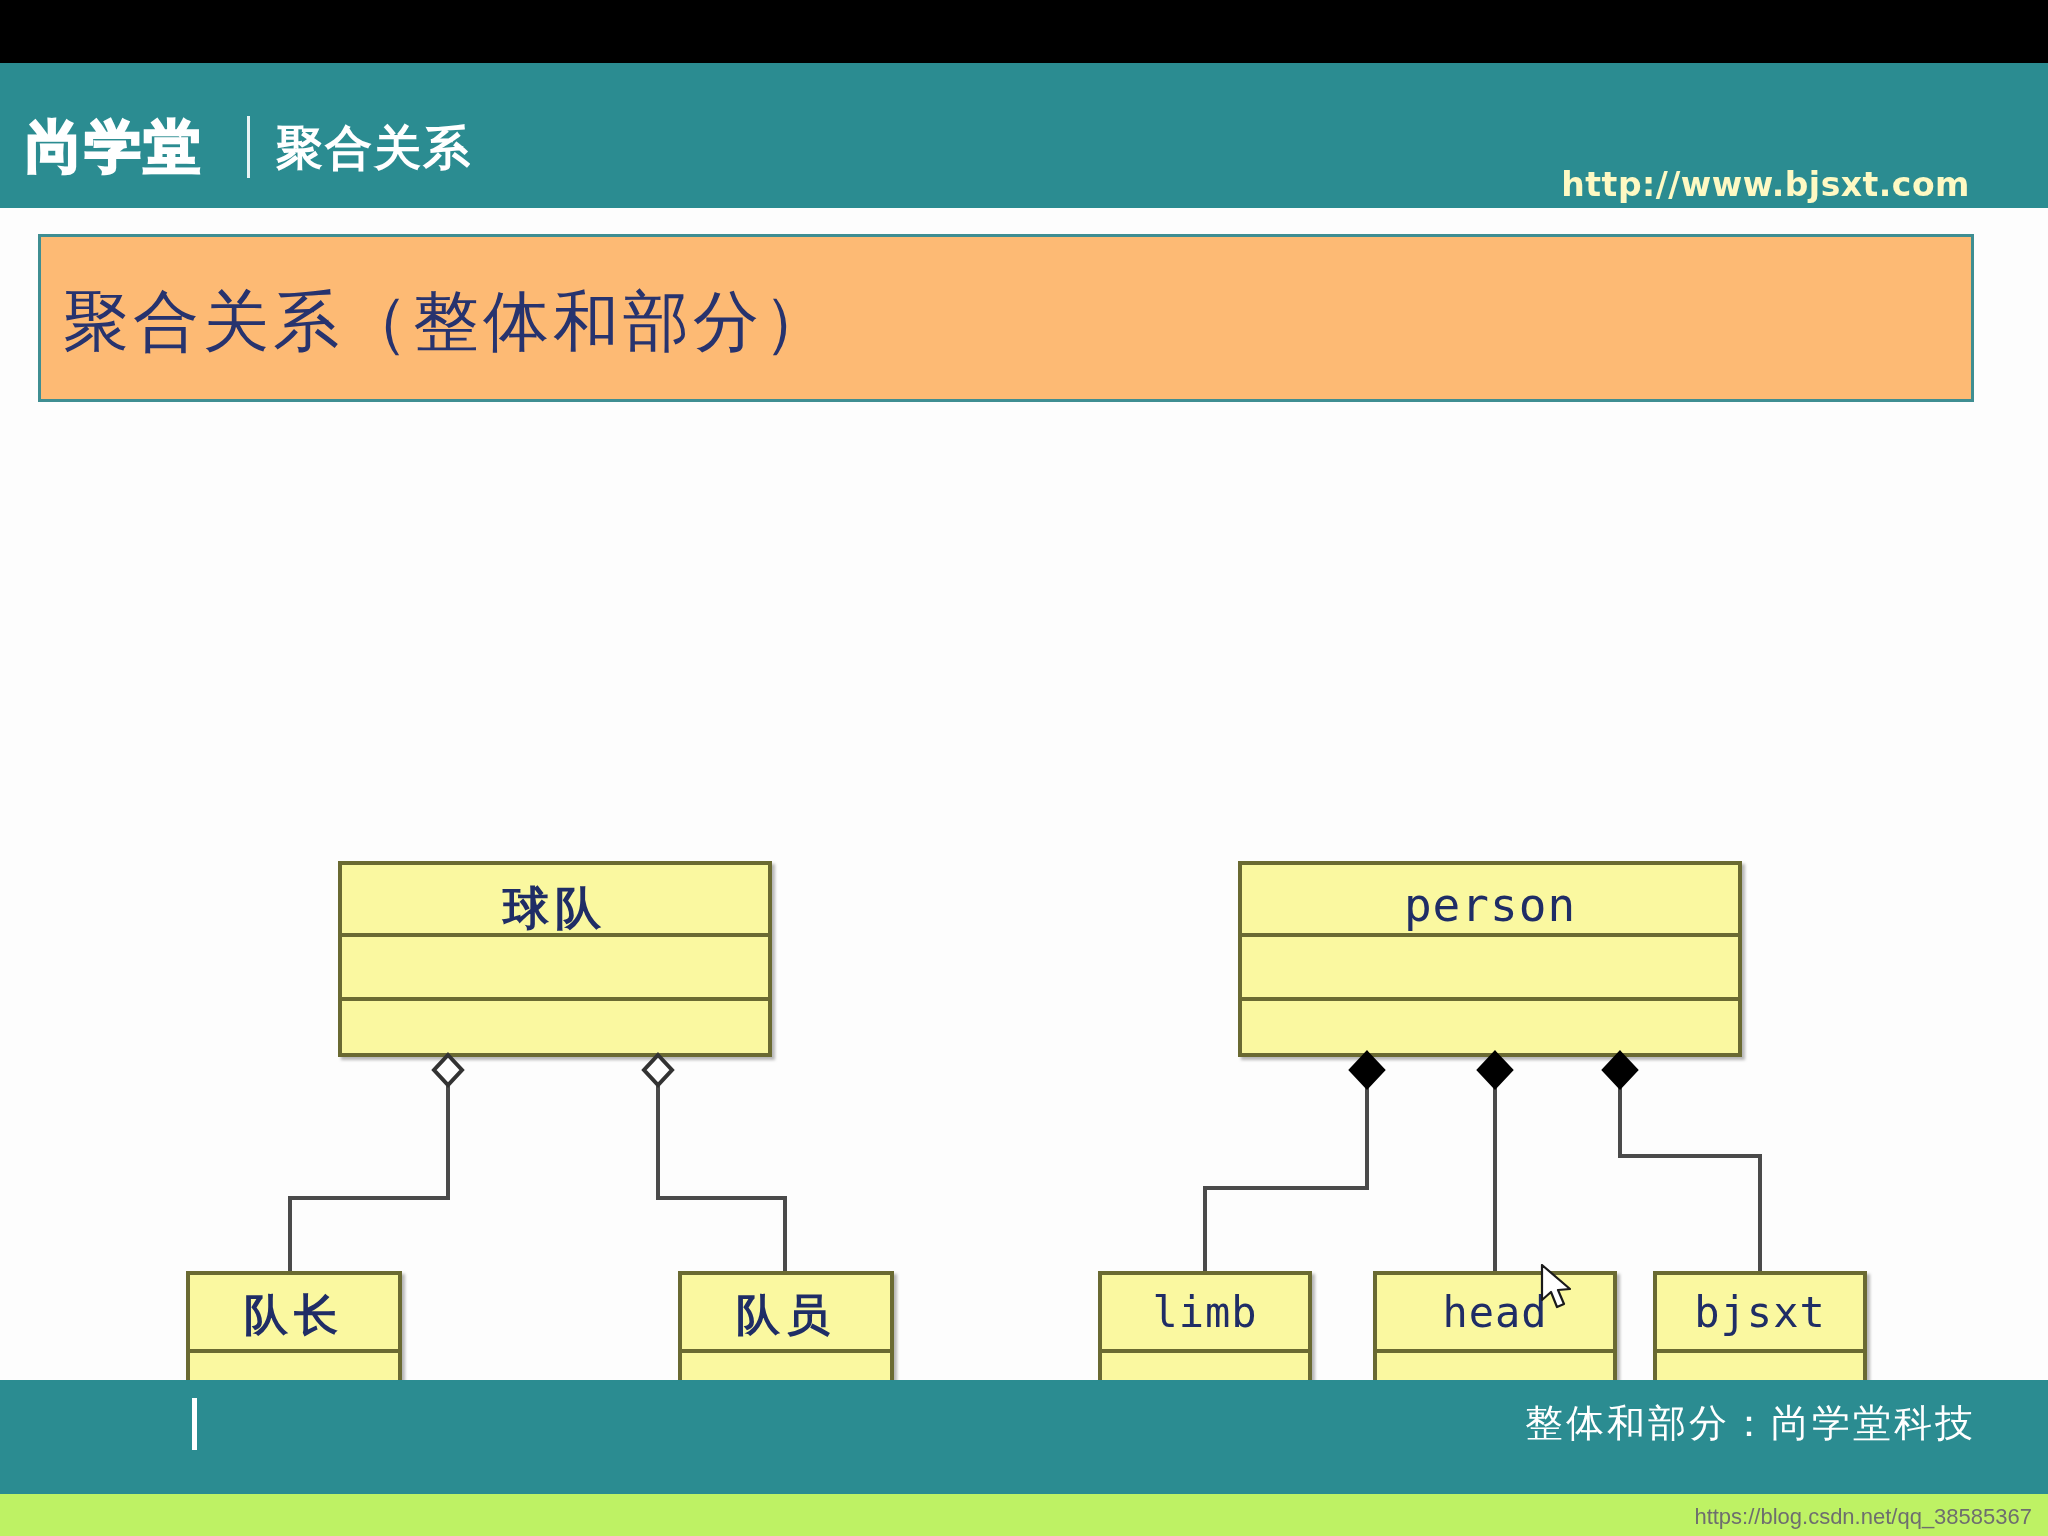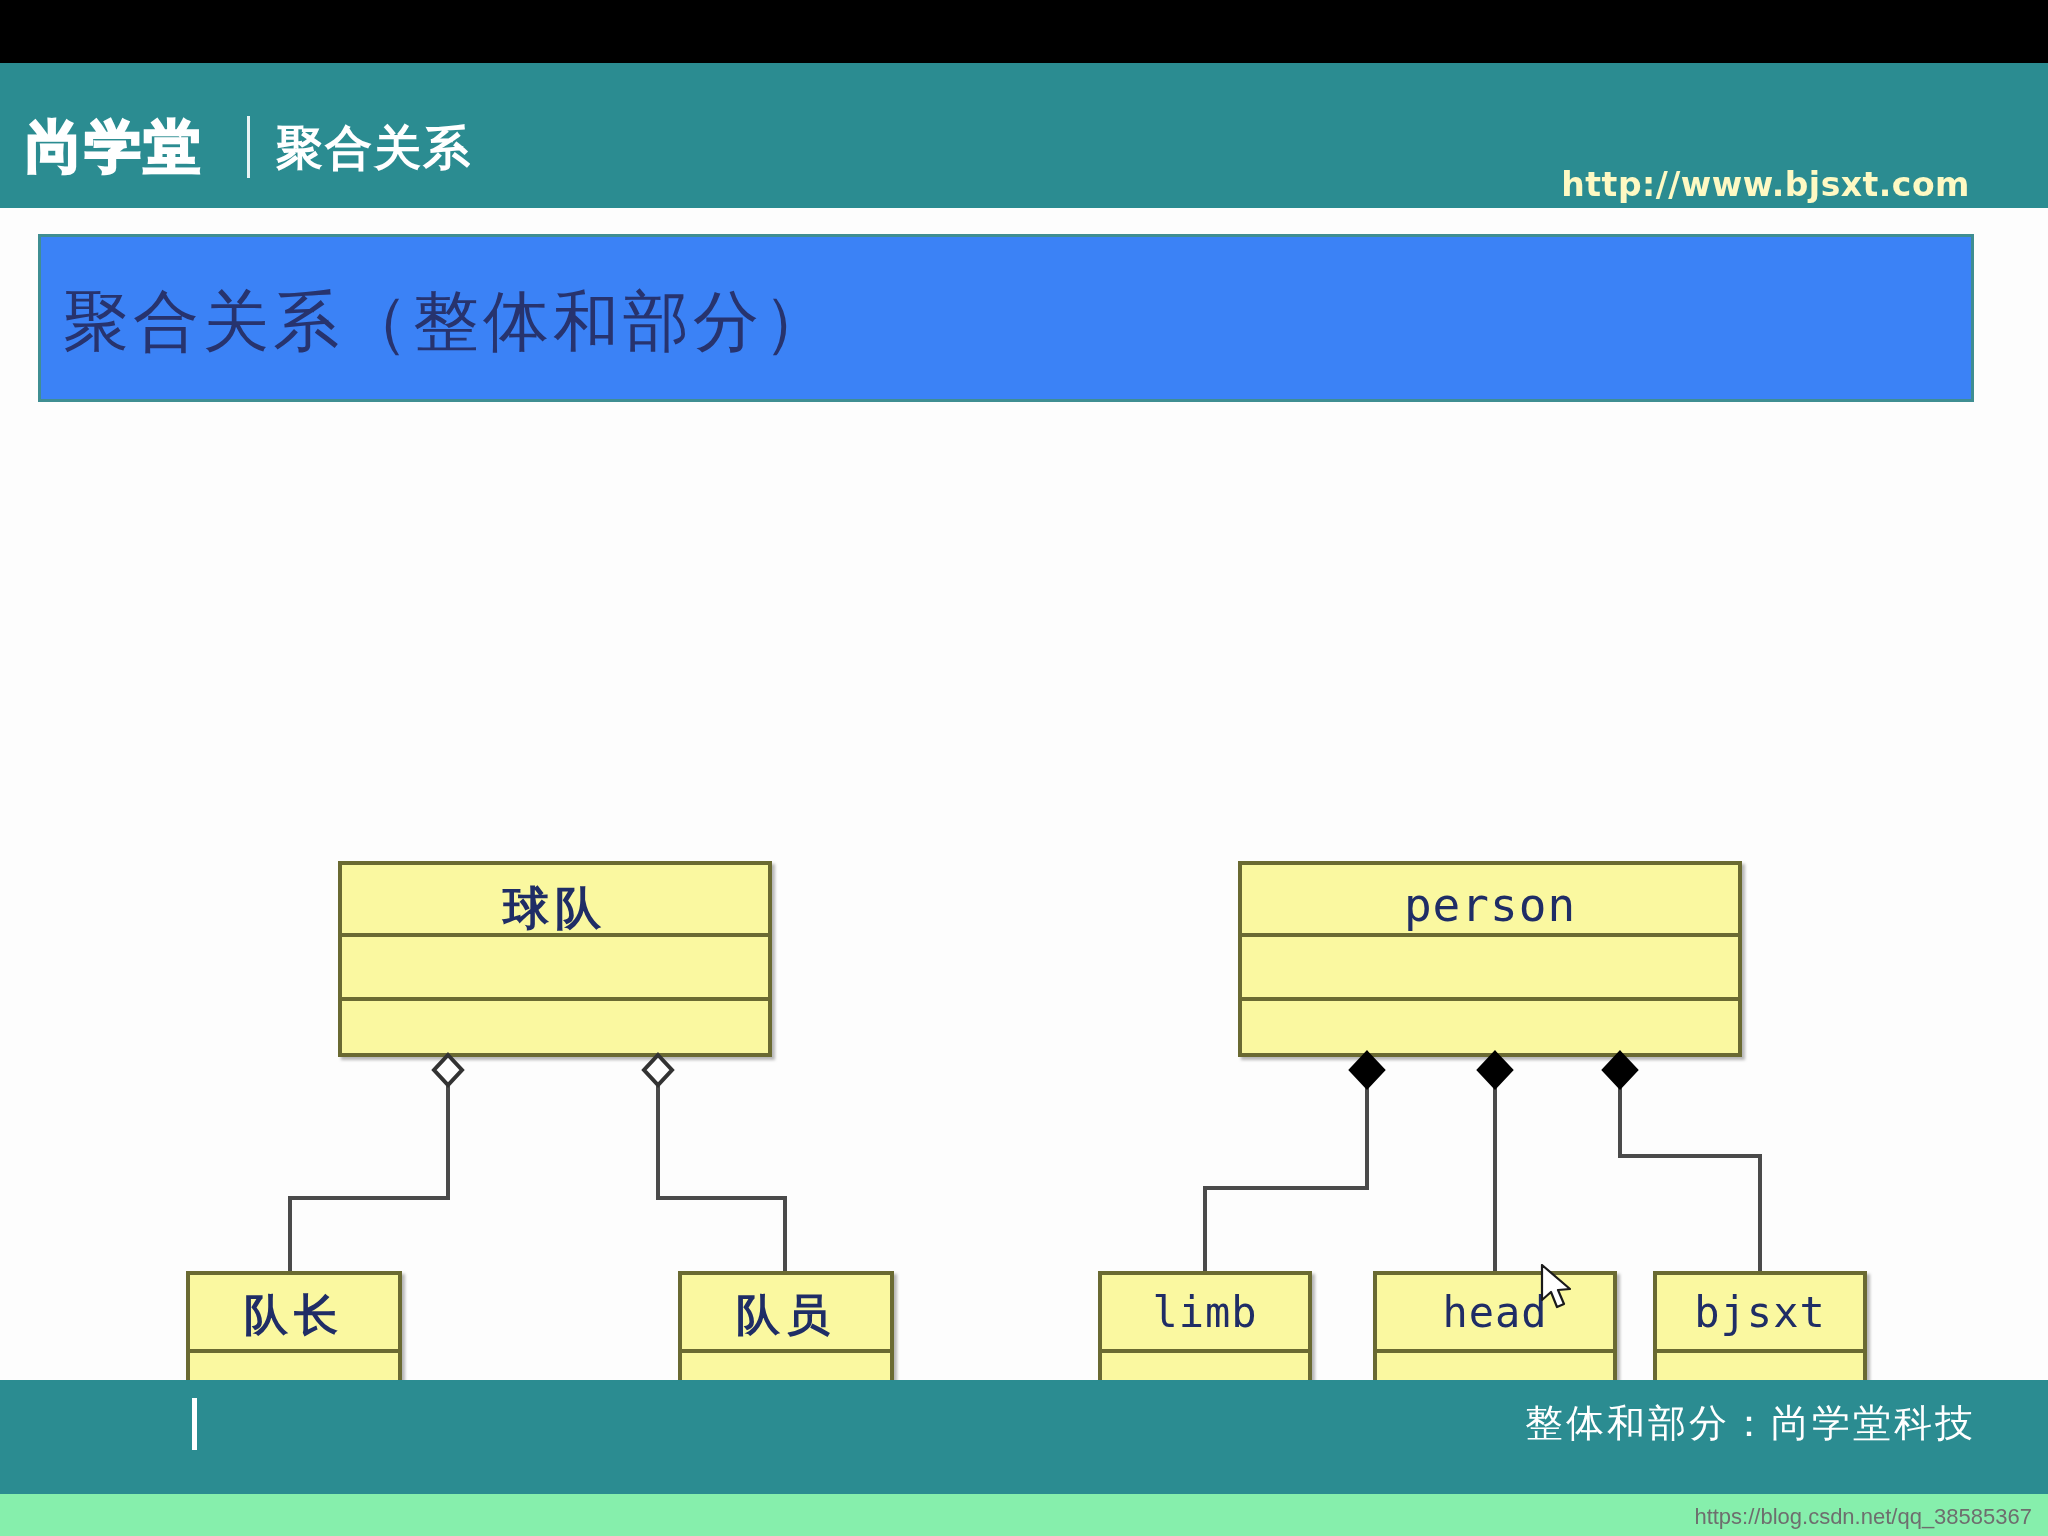--- a/index.html
+++ b/index.html
@@ -85,21 +85,21 @@
     width: 2048px; height: 1172px;
     background: #fdfdfd;
   }
 
   
   .title-box {
     position: absolute;
     left: 38px; top: 26px;
     width: 1936px; height: 168px;
     border: 3px solid #3f8e92;
-    background: #3b82f6;
+    background: #fdba74;
     box-sizing: border-box;
   }
   .title-text {
     position: absolute;
     left: 22px; top: 40px;
     font-family: "DejaVu Serif", "Liberation Serif", serif;
     font-size: 66px;
     color: #27336e;
     letter-spacing: 4px;
     white-space: nowrap;
@@ -175,21 +175,21 @@
     color: #ffffff;
     letter-spacing: 3px;
     white-space: nowrap;
   }
 
   
   .letterbox-bottom {
     position: absolute;
     left: 0; top: 1494px;
     width: 2048px; height: 42px;
-    background: #86efac;
+    background: #bef264;
   }
   .watermark {
     position: absolute;
     right: 16px; top: 10px;
     font-family: "Liberation Sans", sans-serif;
     font-size: 22px;
     color: #6e6e6e;
     white-space: nowrap;
   }
 </style>

